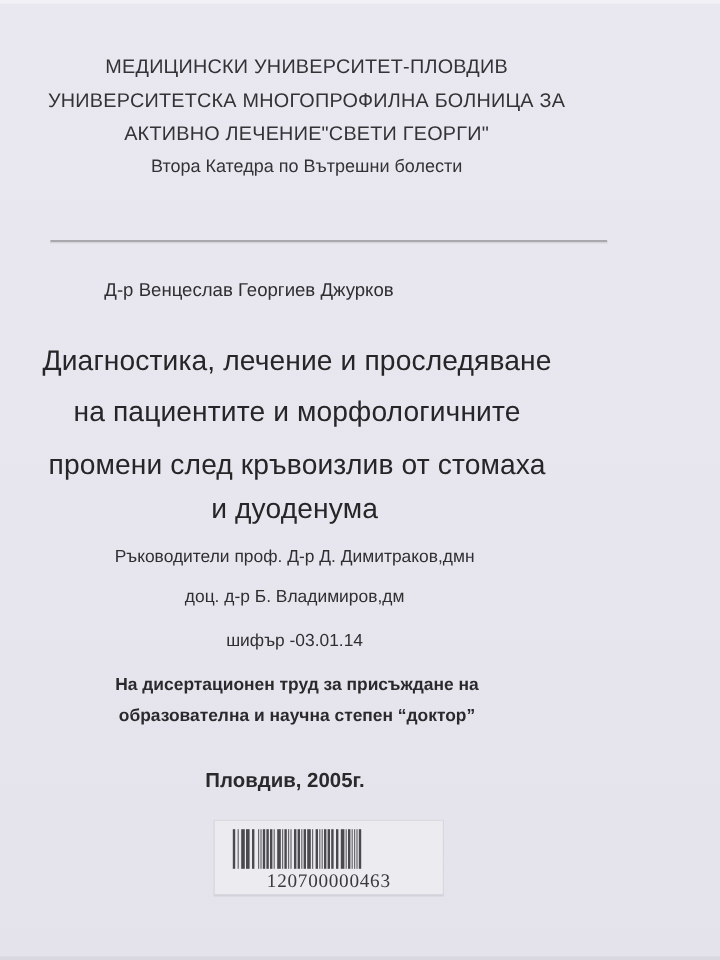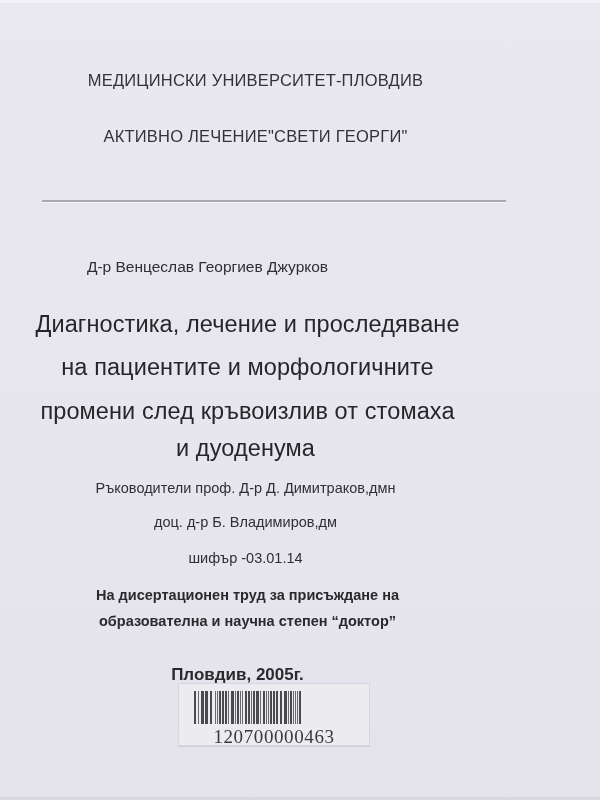--- a/index.html
+++ b/index.html
@@ -28,21 +28,20 @@
     .bottomedge {
       position: absolute; left: 0; top: 797px; width: 600px; height: 3px;
       background: #d9d8e0;
     }
     .line {
       position: absolute;
       left: 0;
       width: 511px;
       text-align: center;
       white-space: nowrap;
-      margin-top: 24px;
     }
     .inst {
       font-size: 16.5px;
       letter-spacing: 0.2px;
       color: #333336;
     }
     .dept {
       font-size: 15px;
       color: #333336;
     }
@@ -102,33 +101,35 @@
       height: 100%;
       background: #4a4a4e;
     }
     .barcode-number {
       position: absolute;
       left: 0;
       top: 42px;
       width: 190px;
       text-align: center;
       font-family: "Liberation Serif", "DejaVu Serif", serif;
-      font-size: 19px;
+      font-size: 16px;
       letter-spacing: 0.6px;
       color: #3a3a3e;
     }
   </style>
 </head>
 <body>
 
 <div class="page">
   <div class="topedge"></div>
 
   <div class="line inst" style="top:47px;">МЕДИЦИНСКИ УНИВЕРСИТЕТ-ПЛОВДИВ</div>
+  <div class="line inst" style="top:75px;">УНИВЕРСИТЕТСКА МНОГОПРОФИЛНА БОЛНИЦА ЗА</div>
   <div class="line inst" style="top:103px;">АКТИВНО ЛЕЧЕНИЕ"СВЕТИ ГЕОРГИ"</div>
+  <div class="line dept" style="top:130px;">Втора Катедра по Вътрешни болести</div>
 
   <div class="rule"></div>
 
   <div class="line author" style="top:234px; left:-48px;">Д-р Венцеслав Георгиев Джурков</div>
 
   <div class="line title" style="top:287px; left:-8px;">Диагностика, лечение и проследяване</div>
   <div class="line title" style="top:330px; left:-8px;">на пациентите и морфологичните</div>
   <div class="line title" style="top:374px; left:-8px;">промени след кръвоизлив от стомаха</div>
   <div class="line title" style="top:411px; left:-10px;">и дуоденума</div>
 

